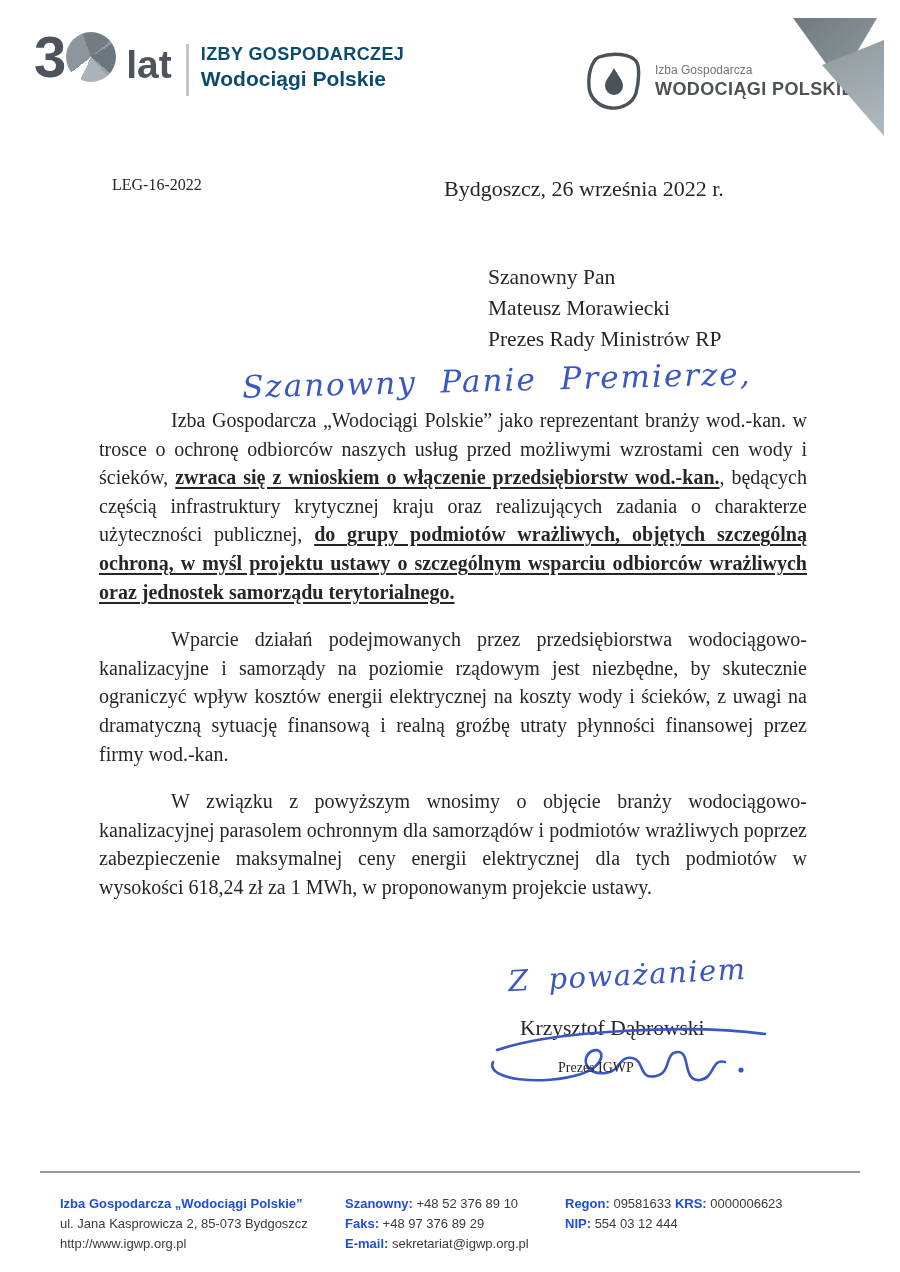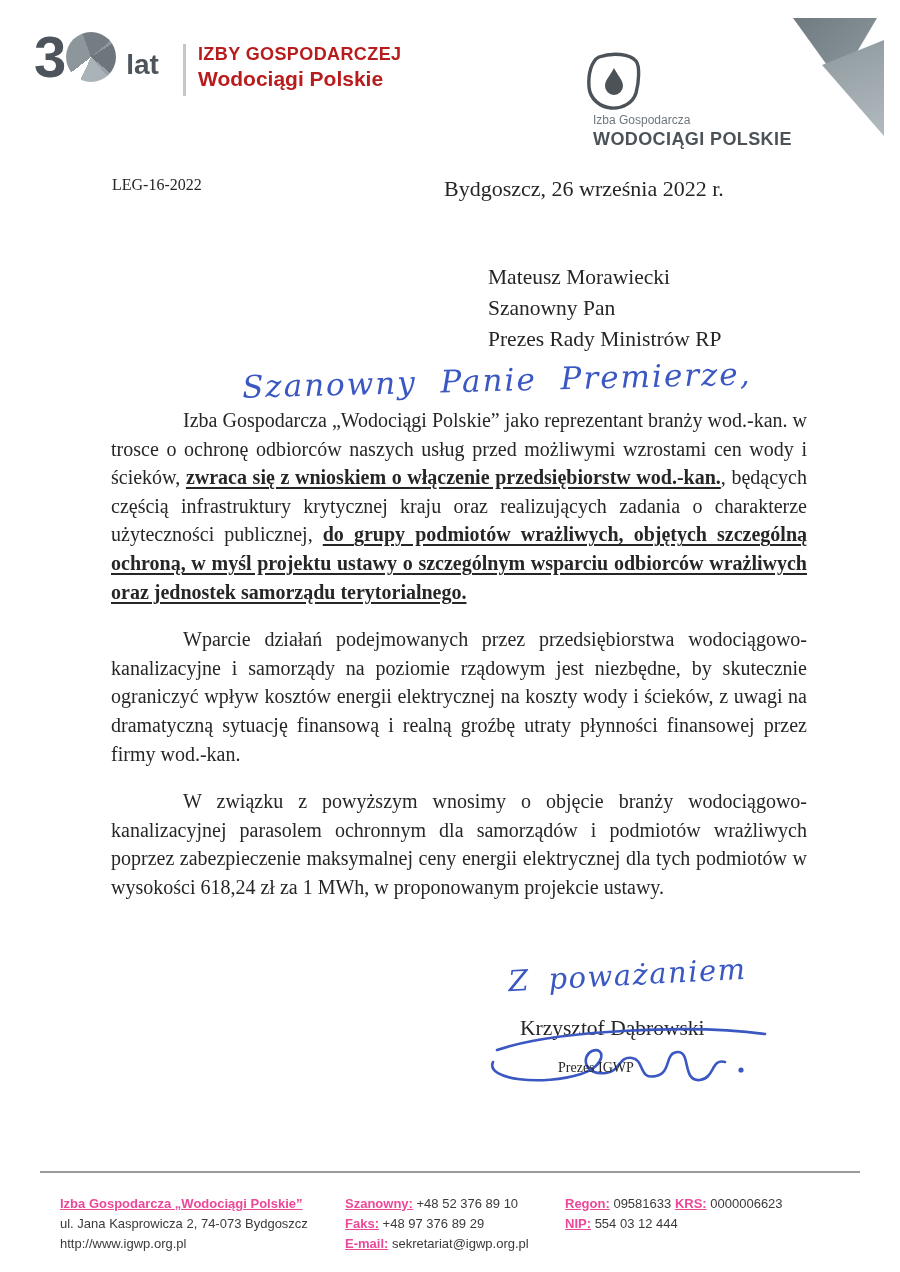--- a/index.html
+++ b/index.html
@@ -25,28 +25,28 @@
       #747d83 0deg 70deg,
       #8e979c 70deg 78deg,
       #6d767c 78deg 150deg,
       #9aa3a8 150deg 160deg,
       #aab3b7 160deg 225deg,
       #ffffff 225deg 252deg,
       #8d969b 252deg 360deg);
   }
   .ann-lat{
     font-family:"Liberation Sans",sans-serif;font-weight:bold;
-    font-size:28px;line-height:46px;color:#4d545b;margin:14px 20px 0 6px;
+    font-size:39px;line-height:46px;color:#4d545b;margin:14px 10px 0 6px;
   }
   .ann-bar{width:3px;height:52px;background:#c2c7ca;margin:16px 12px 0 4px;}
-  .ann-text{margin-top:14px;font-family:"Liberation Sans",sans-serif;color:#b91c1c;}
+  .ann-text{margin-top:14px;font-family:"Liberation Sans",sans-serif;color:#0c4a6e;}
   .ann-text .l1{font-size:18px;font-weight:bold;letter-spacing:0.4px;line-height:24px;}
   .ann-text .l2{font-size:21px;font-weight:bold;line-height:26px;}
 
-  .lh-right{position:absolute;left:583px;top:50px;display:flex;flex-direction:column;}
+  .lh-right{position:absolute;left:583px;top:50px;display:flex;align-items:center;}
   .org-text{margin-left:10px;font-family:"Liberation Sans",sans-serif;color:#4b5258;}
   .org-text .small{font-size:12px;color:#6e767c;line-height:16px;}
   .org-text .big{font-size:18px;font-weight:bold;letter-spacing:0.4px;line-height:22px;}
 
   .tri-dark{
     position:absolute;left:793px;top:18px;width:84px;height:64px;
     background:linear-gradient(135deg,#6f7b80,#8f9a9f);
     clip-path:polygon(0 0,100% 0,55% 100%);
   }
   .tri-light{
@@ -71,41 +71,41 @@
     position:absolute;left:242px;top:362px;
     font-size:31px;letter-spacing:2px;word-spacing:12px;
     transform:rotate(-1.5deg);
   }
 
   
   .body-text{
     position:absolute;left:95px;top:406px;width:712px;
     font-size:20px;line-height:28.6px;text-align:justify;
   }
-  .body-text p{margin:0 0 19px 16px;text-indent:72px;}
+  .body-text p{margin:0 0 19px 4px;text-indent:72px;}
   .bu{font-weight:bold;text-decoration:underline;text-decoration-thickness:1.5px;text-underline-offset:3px;}
 
   
   .valediction{
     position:absolute;left:508px;top:958px;
     font-size:29px;letter-spacing:1.5px;word-spacing:8px;
     transform:rotate(-3deg);
   }
   .signer-name{position:absolute;left:520px;top:1016px;font-size:21.5px;}
   .signer-title{position:absolute;left:558px;top:1060px;font-size:14px;}
   .sig-svg{position:absolute;left:485px;top:1024px;}
 
   
   .footer-rule{position:absolute;left:40px;top:1171px;width:820px;height:2px;background:#9a9a9a;}
   .fcol{
     position:absolute;top:1194px;
     font-family:"Liberation Sans",sans-serif;
     font-size:13px;line-height:20px;color:#3a3a3a;
   }
-  .fcol .b{font-weight:bold;color:#ec4899;text-decoration:underline;}
+  .fcol .b{font-weight:bold;color:#1d4ed8;}
   .f1{left:60px;} .f2{left:345px;} .f3{left:565px;}
 </style>
 </head>
 <body>
 
 <div class="page">
 
   <div class="lh-left">
     <span class="ann-three">3</span>
     <span class="ann-pie"></span>
@@ -128,22 +128,22 @@
     </span>
   </div>
 
   <div class="tri-dark"></div>
   <div class="tri-light"></div>
 
   <div class="ref">LEG-16-2022</div>
   <div class="date">Bydgoszcz, 26 września 2022 r.</div>
 
   <div class="addressee">
+    <div>Szanowny Pan</div>
     <div>Mateusz Morawiecki</div>
-    <div>Szanowny Pan</div>
     <div>Prezes Rady Ministrów RP</div>
   </div>
 
   <div class="hand greeting">Szanowny Panie Premierze,</div>
 
   <div class="body-text">
     <p><span>Izba Gospodarcza „Wodociągi Polskie” jako reprezentant branży wod.-kan. w trosce o ochronę odbiorców naszych usług przed możliwymi wzrostami cen wody i ścieków, </span><span class="bu">zwraca się z wnioskiem o włączenie przedsiębiorstw wod.-kan.</span><span>, będących częścią infrastruktury krytycznej kraju oraz realizujących zadania o charakterze użyteczności publicznej, </span><span class="bu">do grupy podmiotów wrażliwych, objętych szczególną ochroną, w myśl projektu ustawy o szczególnym wsparciu odbiorców wrażliwych oraz jednostek samorządu terytorialnego.</span></p>
     <p>Wparcie działań podejmowanych przez przedsiębiorstwa wodociągowo-kanalizacyjne i samorządy na poziomie rządowym jest niezbędne, by skutecznie ograniczyć wpływ kosztów energii elektrycznej na koszty wody i ścieków, z uwagi na dramatyczną sytuację finansową i realną groźbę utraty płynności finansowej przez firmy wod.-kan.</p>
     <p>W związku z powyższym wnosimy o objęcie branży wodociągowo-kanalizacyjnej parasolem ochronnym dla samorządów i podmiotów wrażliwych poprzez zabezpieczenie maksymalnej ceny energii elektrycznej dla tych podmiotów w wysokości 618,24 zł za 1 MWh, w proponowanym projekcie ustawy.</p>
   </div>
@@ -158,21 +158,21 @@
       <circle cx="256" cy="46" r="2.6" fill="#3a57c2" stroke="none"></circle>
     </g>
   </svg>
 
   <div class="signer-title">Prezes IGWP</div>
 
   <div class="footer-rule"></div>
 
   <div class="fcol f1">
     <div class="b">Izba Gospodarcza „Wodociągi Polskie”</div>
-    <div>ul. Jana Kasprowicza 2, 74-073 Bydgoszcz</div>
+    <div>ul. Jana Kasprowicza 2, 85-073 Bydgoszcz</div>
     <div>http://www.igwp.org.pl</div>
   </div>
 
   <div class="fcol f2">
     <div><span class="b">Szanowny:</span> <span>+48  52 376 89 10</span></div>
     <div><span class="b">Faks:</span> <span>+48 97 376 89 29</span></div>
     <div><span class="b">E-mail:</span> <span>sekretariat@igwp.org.pl</span></div>
   </div>
 
   <div class="fcol f3">

